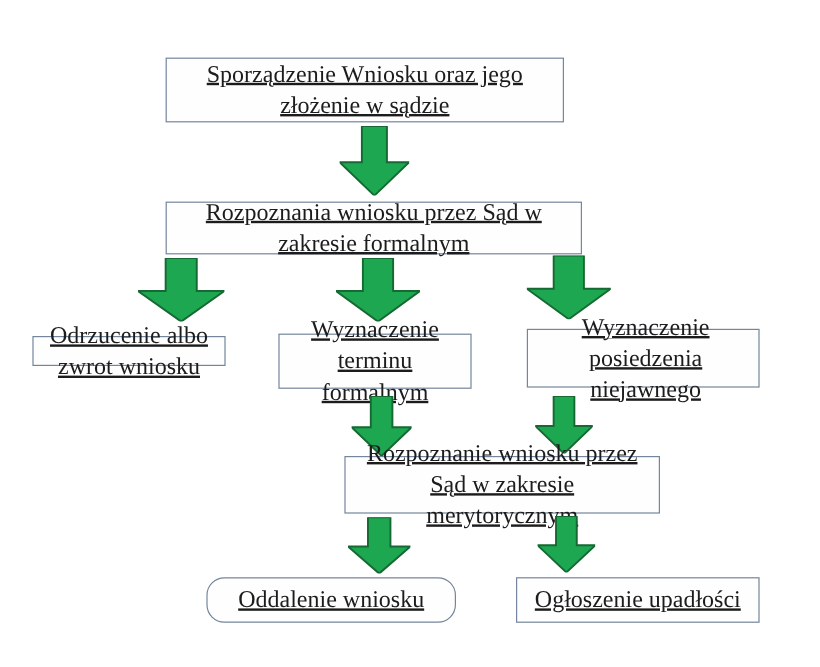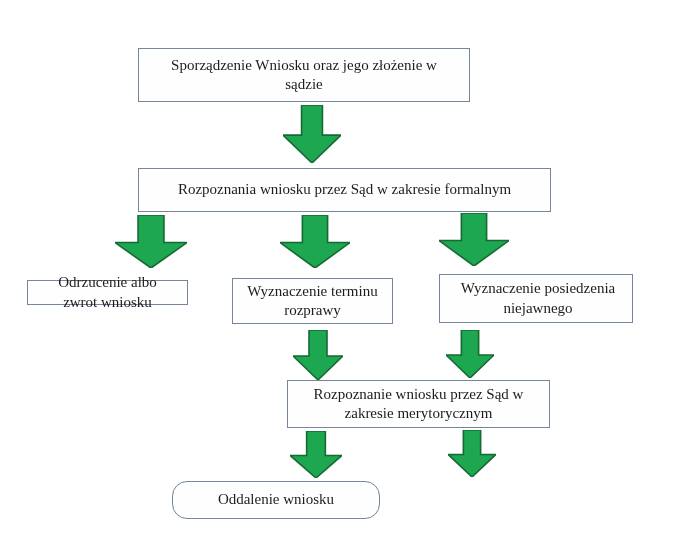--- a/index.html
+++ b/index.html
@@ -14,23 +14,24 @@
   .node {
     position: absolute;
     box-sizing: border-box;
     display: flex;
     align-items: center;
     justify-content: center;
     text-align: center;
     border: 1px solid var(--box-border, #74859c);
     background: var(--box-fill, #fefefe);
     color: var(--text, #1c1c1c);
-    font-size: 15px;
+    font-size: 20px;
     line-height: 1.3;
     padding: 2px 12px;
+    text-decoration: underline;
   }
   .arrow {
     position: absolute;
     display: block;
   }
   .arrow polygon {
     fill: var(--arrow-fill, #1ca750);
     stroke: var(--arrow-stroke, #166933);
     stroke-width: 1.6;
     vector-effect: non-scaling-stroke;
@@ -41,47 +42,48 @@
 <body>
 
 <div class="canvas">
 
   <div class="node" style="left:138px; top:48px; width:332px; height:54px;">Sporządzenie Wniosku oraz jego złożenie w sądzie</div>
 
   <svg class="arrow" style="left:283px; top:105px; width:58px; height:58px;" viewBox="0 0 100 100" preserveAspectRatio="none">
     <polygon points="32,0 68,0 68,52 100,52 50,100 0,52 32,52"></polygon>
   </svg>
 
-  <div class="node" style="left:138px; top:168px; width:413px; height:44px;">Rozpoznania wniosku przez Sąd w zakresie formalnym</div>
+  <div class="node" style="left:138px; top:168px; width:347px; height:44px;">Rozpoznania wniosku przez Sąd w zakresie formalnym</div>
 
   <svg class="arrow" style="left:115px; top:215px; width:72px; height:53px;" viewBox="0 0 100 100" preserveAspectRatio="none">
     <polygon points="32,0 68,0 68,52 100,52 50,100 0,52 32,52"></polygon>
   </svg>
   <svg class="arrow" style="left:280px; top:215px; width:70px; height:53px;" viewBox="0 0 100 100" preserveAspectRatio="none">
     <polygon points="32,0 68,0 68,52 100,52 50,100 0,52 32,52"></polygon>
   </svg>
   <svg class="arrow" style="left:439px; top:213px; width:70px; height:53px;" viewBox="0 0 100 100" preserveAspectRatio="none">
     <polygon points="32,0 68,0 68,52 100,52 50,100 0,52 32,52"></polygon>
   </svg>
 
   <div class="node" style="left:27px; top:280px; width:161px; height:25px;">Odrzucenie albo zwrot wniosku</div>
-  <div class="node" style="left:232px; top:278px; width:161px; height:46px;">Wyznaczenie terminu rozprawy</div>
+  <div class="node" style="left:232px; top:278px; width:161px; height:46px;">Wyznaczenie terminu formalnym</div>
   <div class="node" style="left:439px; top:274px; width:194px; height:49px;padding-left:16px;">Wyznaczenie posiedzenia niejawnego</div>
 
   <svg class="arrow" style="left:293px; top:330px; width:50px; height:50px;" viewBox="0 0 100 100" preserveAspectRatio="none">
     <polygon points="32,0 68,0 68,52 100,52 50,100 0,52 32,52"></polygon>
   </svg>
   <svg class="arrow" style="left:446px; top:330px; width:48px; height:48px;" viewBox="0 0 100 100" preserveAspectRatio="none">
     <polygon points="32,0 68,0 68,52 100,52 50,100 0,52 32,52"></polygon>
   </svg>
 
   <div class="node" style="left:287px; top:380px; width:263px; height:48px;">Rozpoznanie wniosku przez Sąd w zakresie merytorycznym</div>
 
   <svg class="arrow" style="left:290px; top:431px; width:52px; height:47px;" viewBox="0 0 100 100" preserveAspectRatio="none">
     <polygon points="32,0 68,0 68,52 100,52 50,100 0,52 32,52"></polygon>
   </svg>
   <svg class="arrow" style="left:448px; top:430px; width:48px; height:47px;" viewBox="0 0 100 100" preserveAspectRatio="none">
     <polygon points="32,0 68,0 68,52 100,52 50,100 0,52 32,52"></polygon>
   </svg>
 
   <div class="node" style="left:172px; top:481px; width:208px; height:38px;border-radius:15px;">Oddalenie wniosku</div>
+  <div class="node" style="left:430px; top:481px; width:203px; height:38px;">Ogłoszenie upadłości</div>
 
 </div>
 
 </body></html>

